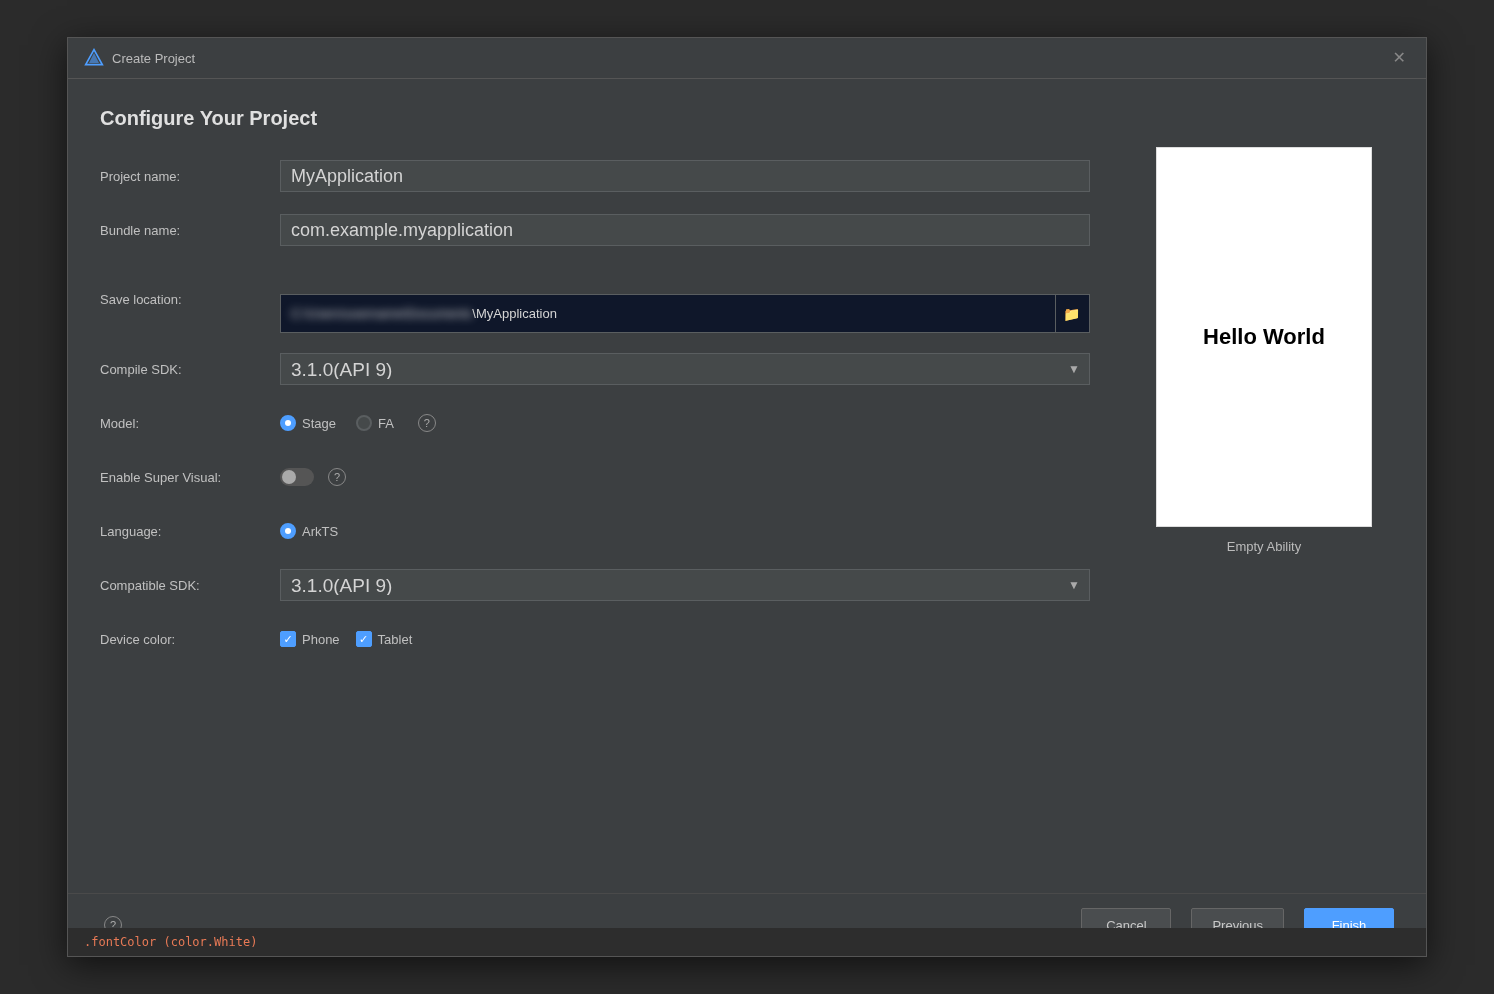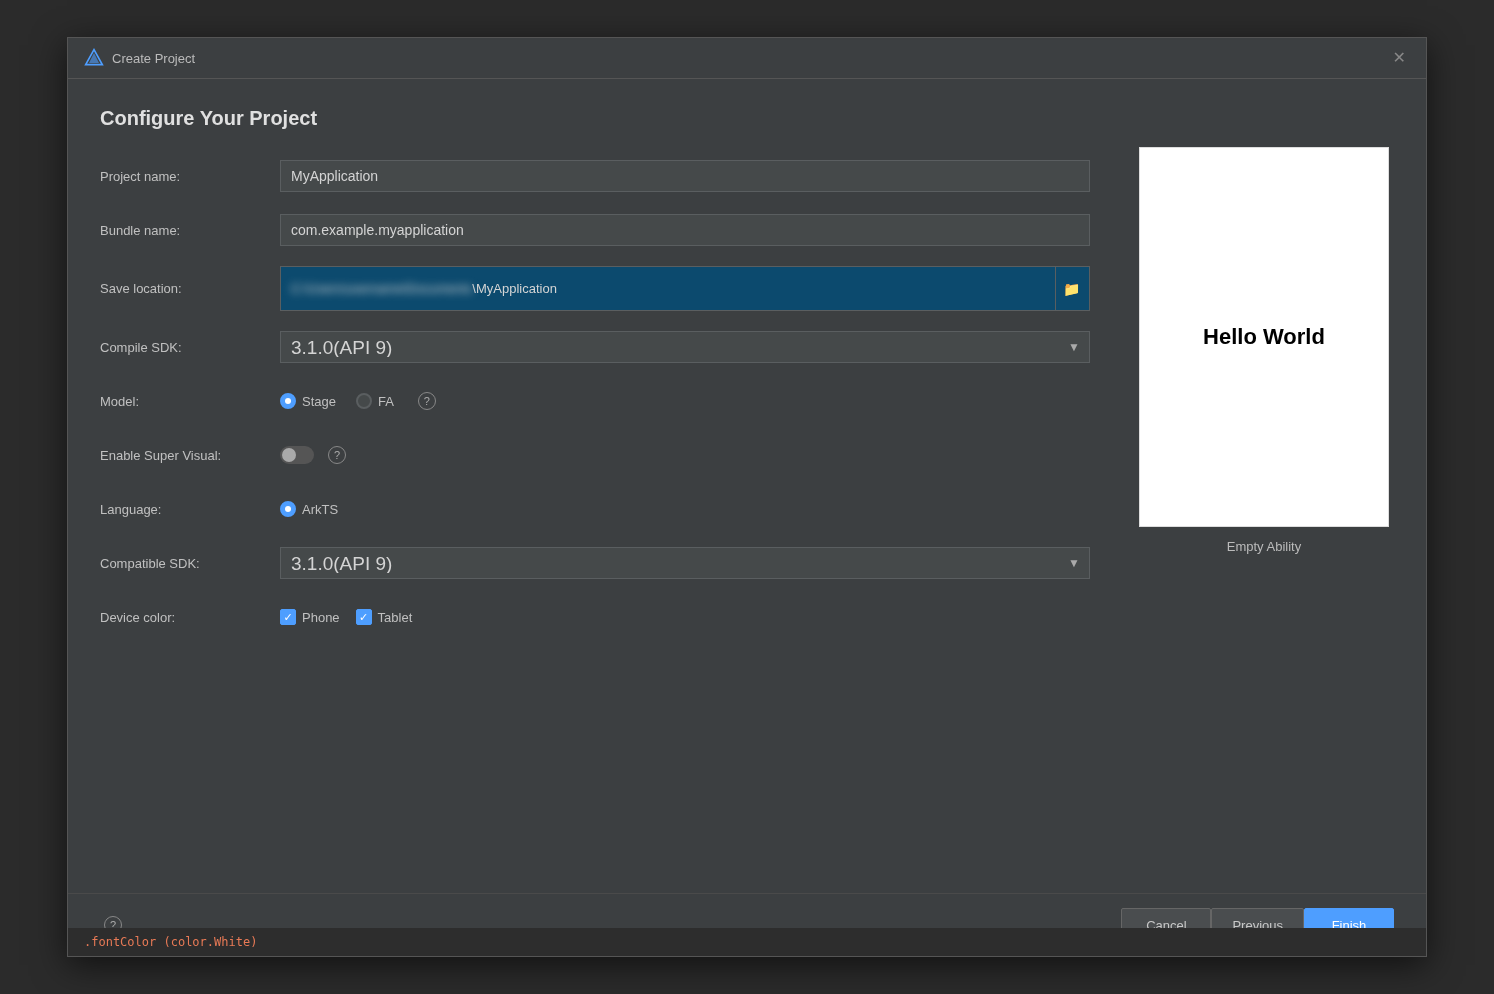--- a/index.html
+++ b/index.html
@@ -81,32 +81,33 @@
       color: #c0c0c0;
       font-size: 13px;
       width: 180px;
       flex-shrink: 0;
     }
     .form-input {
       flex: 1;
       background: #45494a;
       border: 1px solid #5a5e60;
       color: #d4d4d4;
-      font-size: 14px;
+      font-size: 18px;
       padding: 5px 10px;
       height: 32px;
       outline: none;
     }
     .save-location-wrap {
       flex: 1;
       display: flex;
       align-items: center;
-      background: #0c4a6e;
+      background: #0f172a;
       border: 1px solid #5a5e60;
-      height: 45px;
+      height: 39px;
+      margin-top: 28px;
     }
     .save-location-text {
       flex: 1;
       color: #d4d4d4;
       font-size: 13px;
       padding: 5px 10px;
       overflow: hidden;
       text-overflow: ellipsis;
       white-space: nowrap;
     }
@@ -256,21 +257,21 @@
     
     .preview-section {
       width: 260px;
       display: flex;
       flex-direction: column;
       align-items: center;
       padding-top: 40px;
     }
     .preview-card {
       background: #fff;
-      width: 250px;
+      width: 216px;
       height: 380px;
       display: flex;
       align-items: center;
       justify-content: center;
       border: 1px solid #ddd;
     }
     .preview-hello {
       font-size: 22px;
       font-weight: 700;
       color: #000;
@@ -288,21 +289,21 @@
       justify-content: space-between;
       padding: 14px 32px;
       border-top: 1px solid #4a4a4a;
     }
     .footer-left {
       display: flex;
       align-items: center;
     }
     .footer-right {
       display: flex;
-      gap: 0;
+      gap: 20px;
     }
     .btn {
       padding: 6px 20px;
       font-size: 13px;
       cursor: pointer;
       border-radius: 2px;
       min-width: 90px;
       height: 34px;
       display: flex;
       align-items: center;

